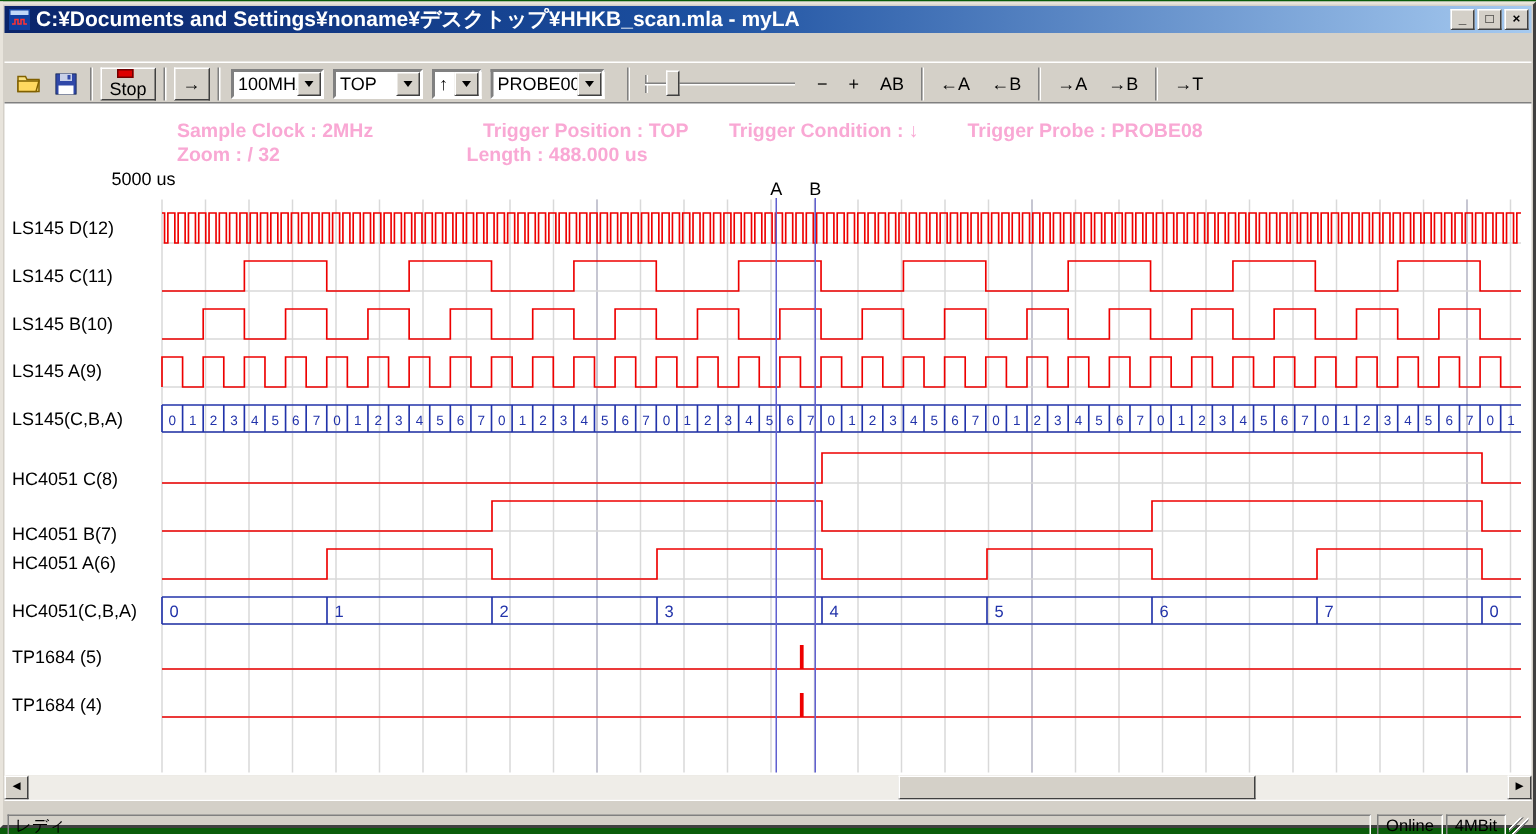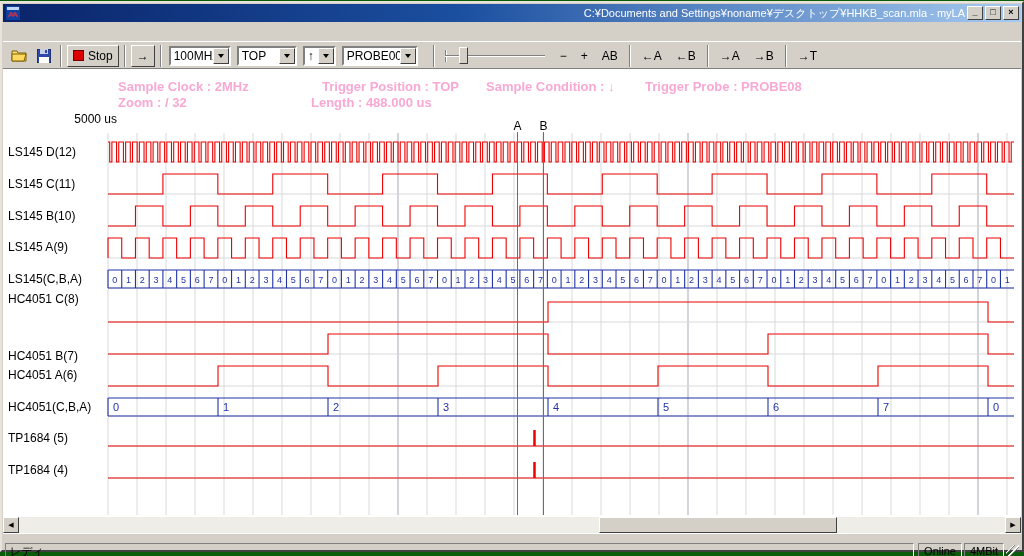--- a/index.html
+++ b/index.html
@@ -16,22 +16,22 @@
     z-index:1;
   }
   
   .titlebar{
     position:absolute;left:1px;top:1px;right:1px;height:18px;
     background:linear-gradient(90deg,#0a246a 0%,#1b4fa0 45%,#a6caf0 100%);
     display:flex;align-items:center;padding:0 2px;box-sizing:border-box;
   }
   .app-icon{width:14px;height:14px;margin-left:1px;flex:0 0 auto;}
   .title-text{
-    color:#fff;font-size:11px;font-weight:normal;margin-left:4px;flex:1;
-    white-space:nowrap;overflow:hidden;letter-spacing:0;text-align:right;
+    color:#fff;font-size:14px;font-weight:bold;margin-left:4px;flex:1;
+    white-space:nowrap;overflow:hidden;letter-spacing:0;
   }
   .winbtn{
     width:16px;height:14px;margin-left:2px;background:#d4d0c8;
     border:1px solid;border-color:#fff #404040 #404040 #fff;
     font-size:9px;line-height:11px;text-align:center;color:#000;
     box-sizing:border-box;flex:0 0 auto;font-weight:bold;
   }
   
   .menubar{
     position:absolute;left:1px;top:19px;right:1px;height:19px;
@@ -42,21 +42,21 @@
   .toolbar{
     position:absolute;left:1px;top:38px;right:1px;height:28px;
     border-top:1px solid #fff;
     display:flex;align-items:center;padding:0 3px;box-sizing:border-box;
   }
   .tb-sep{width:0;height:22px;border-left:1px solid #808080;border-right:1px solid #fff;margin:0 4px;}
   .tb-iconbtn{width:23px;height:22px;display:flex;align-items:center;justify-content:center;margin:0 1px;}
   .tb-btn{
     height:22px;display:flex;align-items:center;justify-content:center;
     padding:0 5px;margin:0 1px;font-size:12px;color:#000;background:#d4d0c8;
-    border:1px solid;border-color:#fff #404040 #404040 #fff;box-sizing:border-box;
+    border:1px solid;border-color:#fff #404040 #404040 #fff;box-sizing:border-box;flex-direction:column;
   }
   .tb-flat{
     height:22px;display:flex;align-items:center;justify-content:center;
     padding:0 4px;margin:0 2px;font-size:12px;color:#000;border:1px solid transparent;
   }
   .stop-ico{width:9px;height:9px;background:#dd0000;border:1px solid #700000;margin-right:4px;}
   .combo{
     height:20px;background:#fff;margin:0 3px;display:flex;align-items:stretch;
     border:2px solid;border-color:#808080 #fff #fff #808080;box-sizing:border-box;
   }
@@ -206,32 +206,32 @@
     <div class="sb-panel">Online</div>
     <div class="sb-panel">4MBit</div>
     <div class="sb-grip"></div>
   </div>
 
 </div>
 
 <div class="overlay">
   <span class="info-text" style="left:118px;top:79px">Sample Clock : 2MHz</span>
   <span class="info-text" style="left:322px;top:79px">Trigger Position : TOP</span>
-  <span class="info-text" style="left:486px;top:79px">Sample Condition : ↓</span>
+  <span class="info-text" style="left:486px;top:79px">Trigger Condition : ↓</span>
   <span class="info-text" style="left:645px;top:79px">Trigger Probe : PROBE08</span>
   <span class="info-text" style="left:118px;top:95px">Zoom : /  32</span>
   <span class="info-text" style="left:311px;top:95px">Length : 488.000 us</span>
   <span class="time-scale">5000 us</span>
 
   <div class="ch-label" style="top:145px">LS145 D(12)</div>
   <div class="ch-label" style="top:177px">LS145 C(11)</div>
   <div class="ch-label" style="top:209px">LS145 B(10)</div>
   <div class="ch-label" style="top:240px">LS145 A(9)</div>
   <div class="ch-label" style="top:272px">LS145(C,B,A)</div>
-  <div class="ch-label" style="top:292px">HC4051 C(8)</div>
+  <div class="ch-label" style="top:312px">HC4051 C(8)</div>
   <div class="ch-label" style="top:349px">HC4051 B(7)</div>
   <div class="ch-label" style="top:368px">HC4051 A(6)</div>
   <div class="ch-label" style="top:400px">HC4051(C,B,A)</div>
   <div class="ch-label" style="top:431px">TP1684 (5)</div>
   <div class="ch-label" style="top:463px">TP1684 (4)</div>
 </div>
 
 <svg id="wave-svg">
     <line x1="108" y1="133" x2="108" y2="515" stroke="#d9d9d9" stroke-width="1"></line>
     <line x1="137" y1="133" x2="137" y2="515" stroke="#d9d9d9" stroke-width="1"></line>

